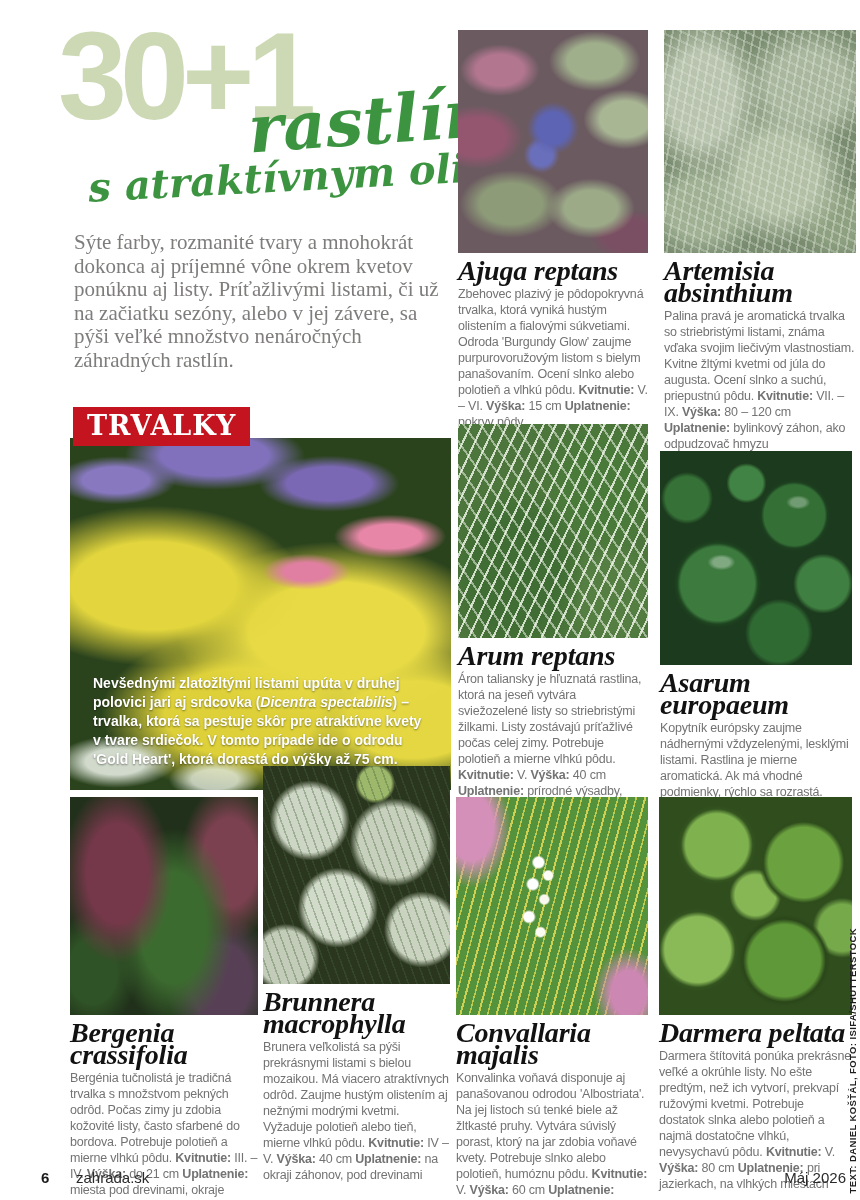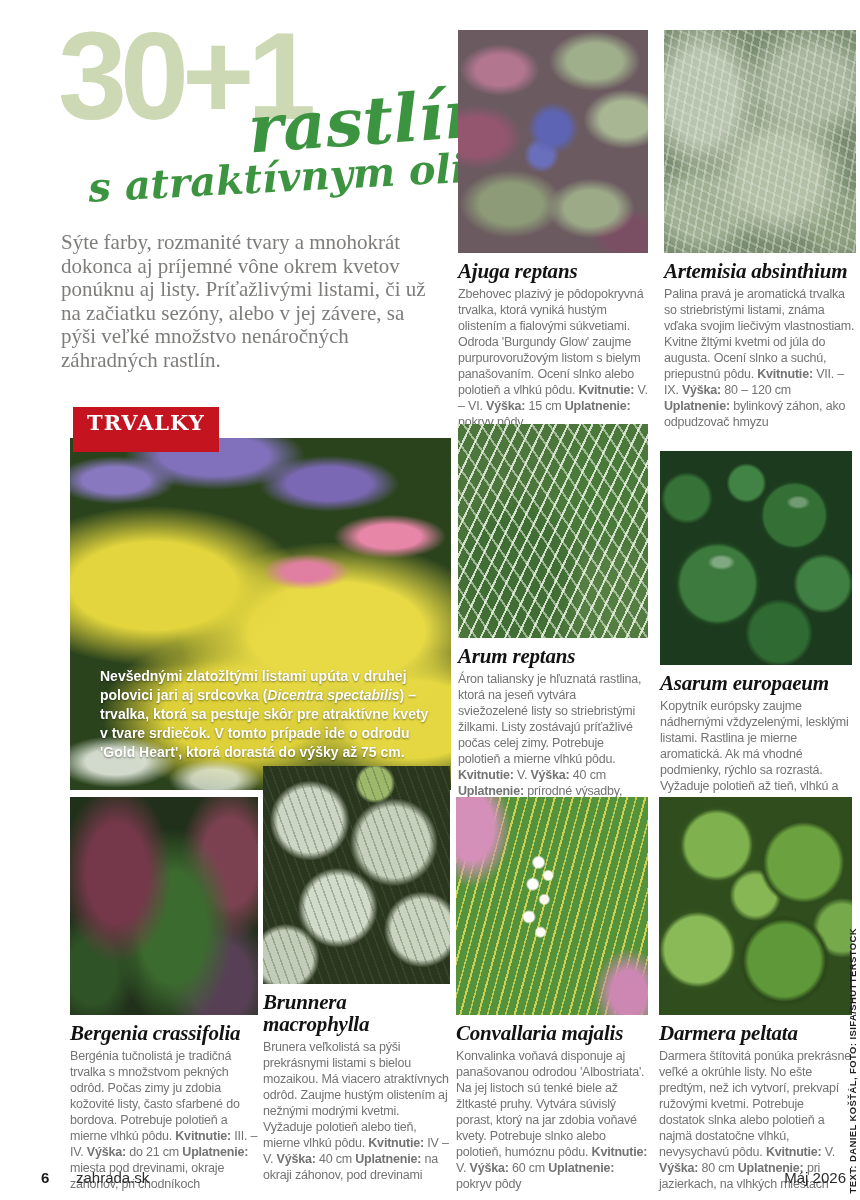--- a/index.html
+++ b/index.html
@@ -6,38 +6,38 @@
   .page{position:relative;width:860px;height:1200px;margin:0 auto;background:#ffffff;overflow:hidden;
         font-family:"Liberation Sans",sans-serif;}
   
   .big-number{position:absolute;left:58px;top:14px;font-size:124px;line-height:1;font-weight:bold;
               letter-spacing:-7px;color:#ccd9b4;font-family:"Liberation Sans",sans-serif;}
   .title-script{position:absolute;left:248px;top:88px;font-size:66px;line-height:1;color:#3c9440;
                 font-family:"DejaVu Serif",serif;font-style:italic;font-weight:bold;transform:rotate(-4deg);}
   .subtitle-script{position:absolute;left:88px;top:158px;width:370px;font-size:40px;line-height:1;color:#3c9440;
                    font-family:"DejaVu Serif",serif;font-style:italic;font-weight:bold;transform:rotate(-3deg);
                    white-space:nowrap;}
-  .intro{position:absolute;left:61px;top:231px;width:376px;font-family:"Liberation Serif",serif;
+  .intro{position:absolute;left:74px;top:231px;width:376px;font-family:"Liberation Serif",serif;
          font-size:21px;line-height:23.5px;color:#7e7d7b;margin:0;}
   
   .badge{position:absolute;left:73px;top:407px;background:#c41420;color:#fff;z-index:3;
-         font-family:"DejaVu Serif",serif;font-weight:bold;font-size:21px;letter-spacing:1px;
-         padding:3px 14px 17px 14px;}
+         font-family:"DejaVu Serif",serif;font-weight:bold;font-size:27px;letter-spacing:1px;
+         padding:3px 14px 5px 14px;}
   
   .cell{position:absolute;}
   .photo{width:100%;}
-  .cell h3{font-family:"Liberation Serif",serif;font-style:italic;font-weight:bold;font-size:21px;
+  .cell h3{font-family:"Liberation Serif",serif;font-style:italic;font-weight:bold;font-size:28px;
            letter-spacing:-0.2px;color:#121212;margin:7px 0 4px 0;line-height:22px;}
   .desc{margin:0;font-size:12.5px;line-height:16px;color:#737373;letter-spacing:-0.2px;
         font-stretch:condensed;}
   .desc b{font-weight:bold;}
   
   .feature{position:absolute;left:70px;top:438px;width:381px;height:352px;}
   .caption{position:absolute;left:14px;bottom:12px;width:330px;color:#fff;font-weight:bold;
-           font-size:14px;line-height:19px;text-shadow:0 1px 2px rgba(0,0,0,.45);margin:16px;}
+           font-size:14px;line-height:19px;text-shadow:0 1px 2px rgba(0,0,0,.45);margin:9px;}
   .caption i{font-style:italic;}
   
   .footer-page{position:absolute;left:41px;top:1169px;font-size:15px;font-weight:bold;color:#1a1a1a;}
   .footer-site{position:absolute;left:76px;top:1169px;font-size:15px;color:#2a2a2a;text-align:right;}
   .footer-issue{position:absolute;right:14px;top:1169px;font-size:15px;color:#2a2a2a;}
   .credit{position:absolute;right:2px;bottom:6px;writing-mode:vertical-rl;transform:rotate(180deg);
           font-size:9.5px;font-weight:bold;letter-spacing:.4px;color:#1e1e1e;}
   
   .ph-ajuga{height:223px;background:
     radial-gradient(circle 26px at 50% 44%,#5d64b4 0 60%,rgba(93,100,180,0) 100%),

